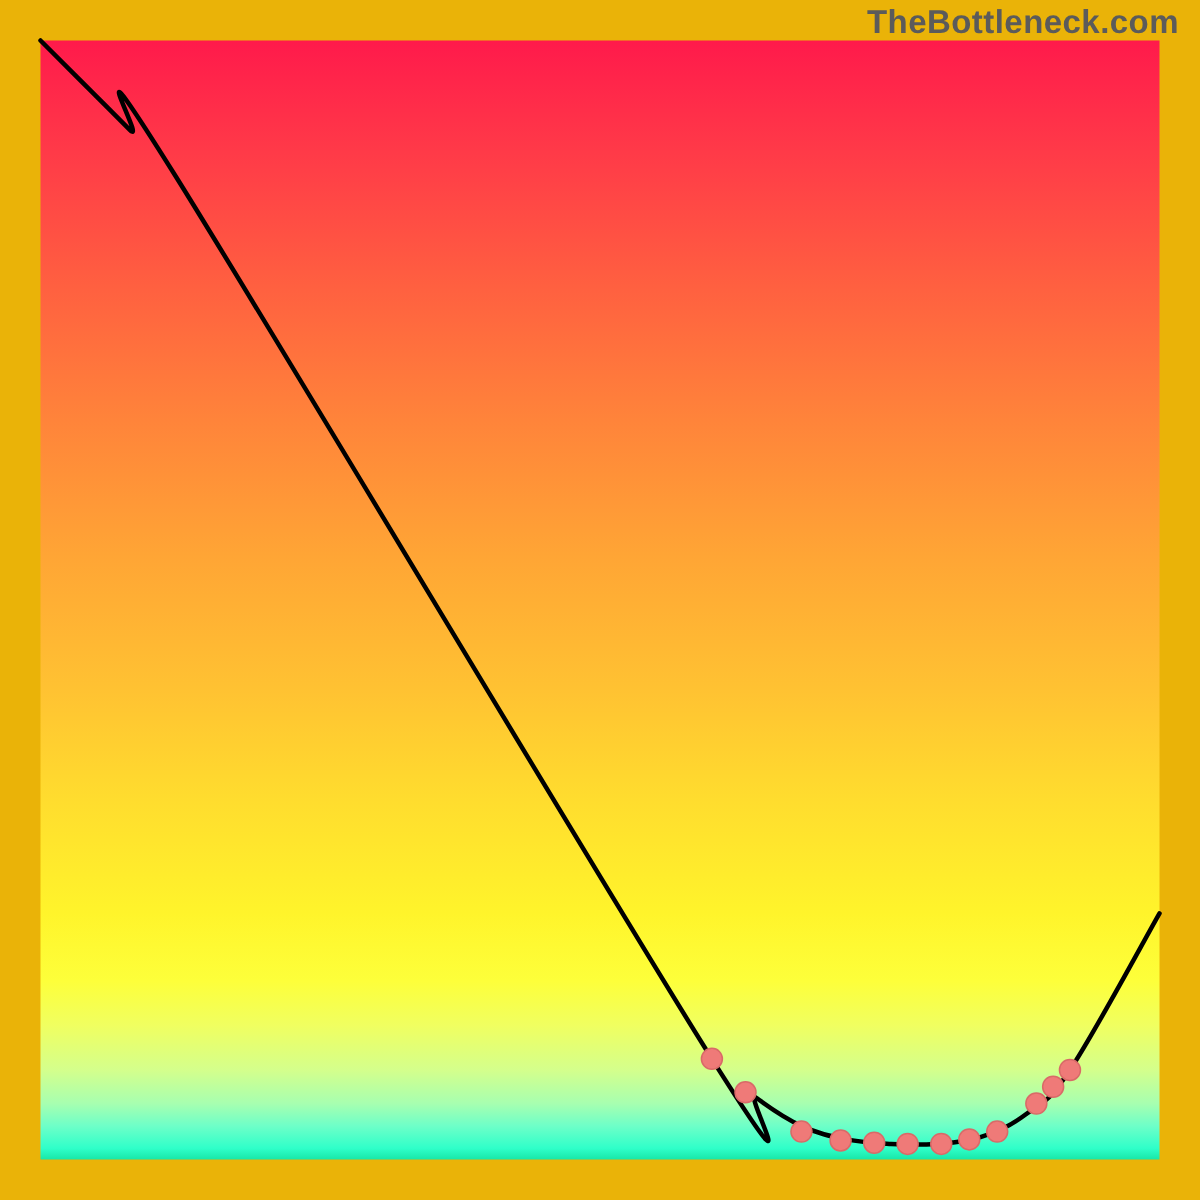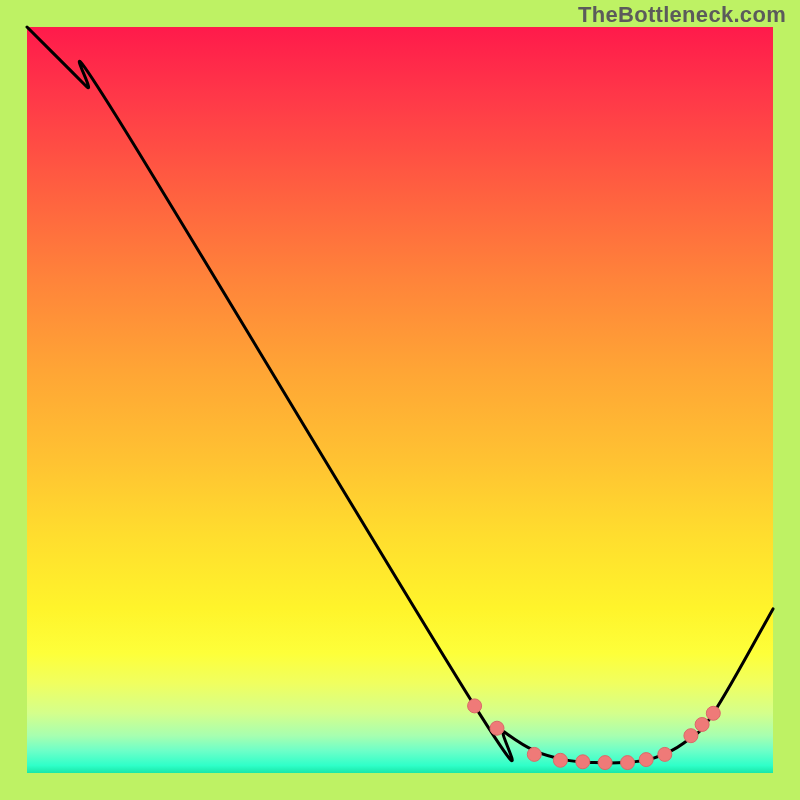--- a/index.html
+++ b/index.html
@@ -8,21 +8,21 @@
     width: 800px;
     height: 800px;
     background: #000;
     font-family: Arial, Helvetica, sans-serif;
     overflow: hidden;
   }
   .frame {
     position: relative;
     width: 800px;
     height: 800px;
-    background: #bef264;
+    background: #eab308;
   }
   .watermark {
     position: absolute;
     top: 2px;
     right: 14px;
     color: #5b5b5b;
     font-size: 22px;
     font-weight: 600;
     letter-spacing: 0.3px;
     z-index: 10;

